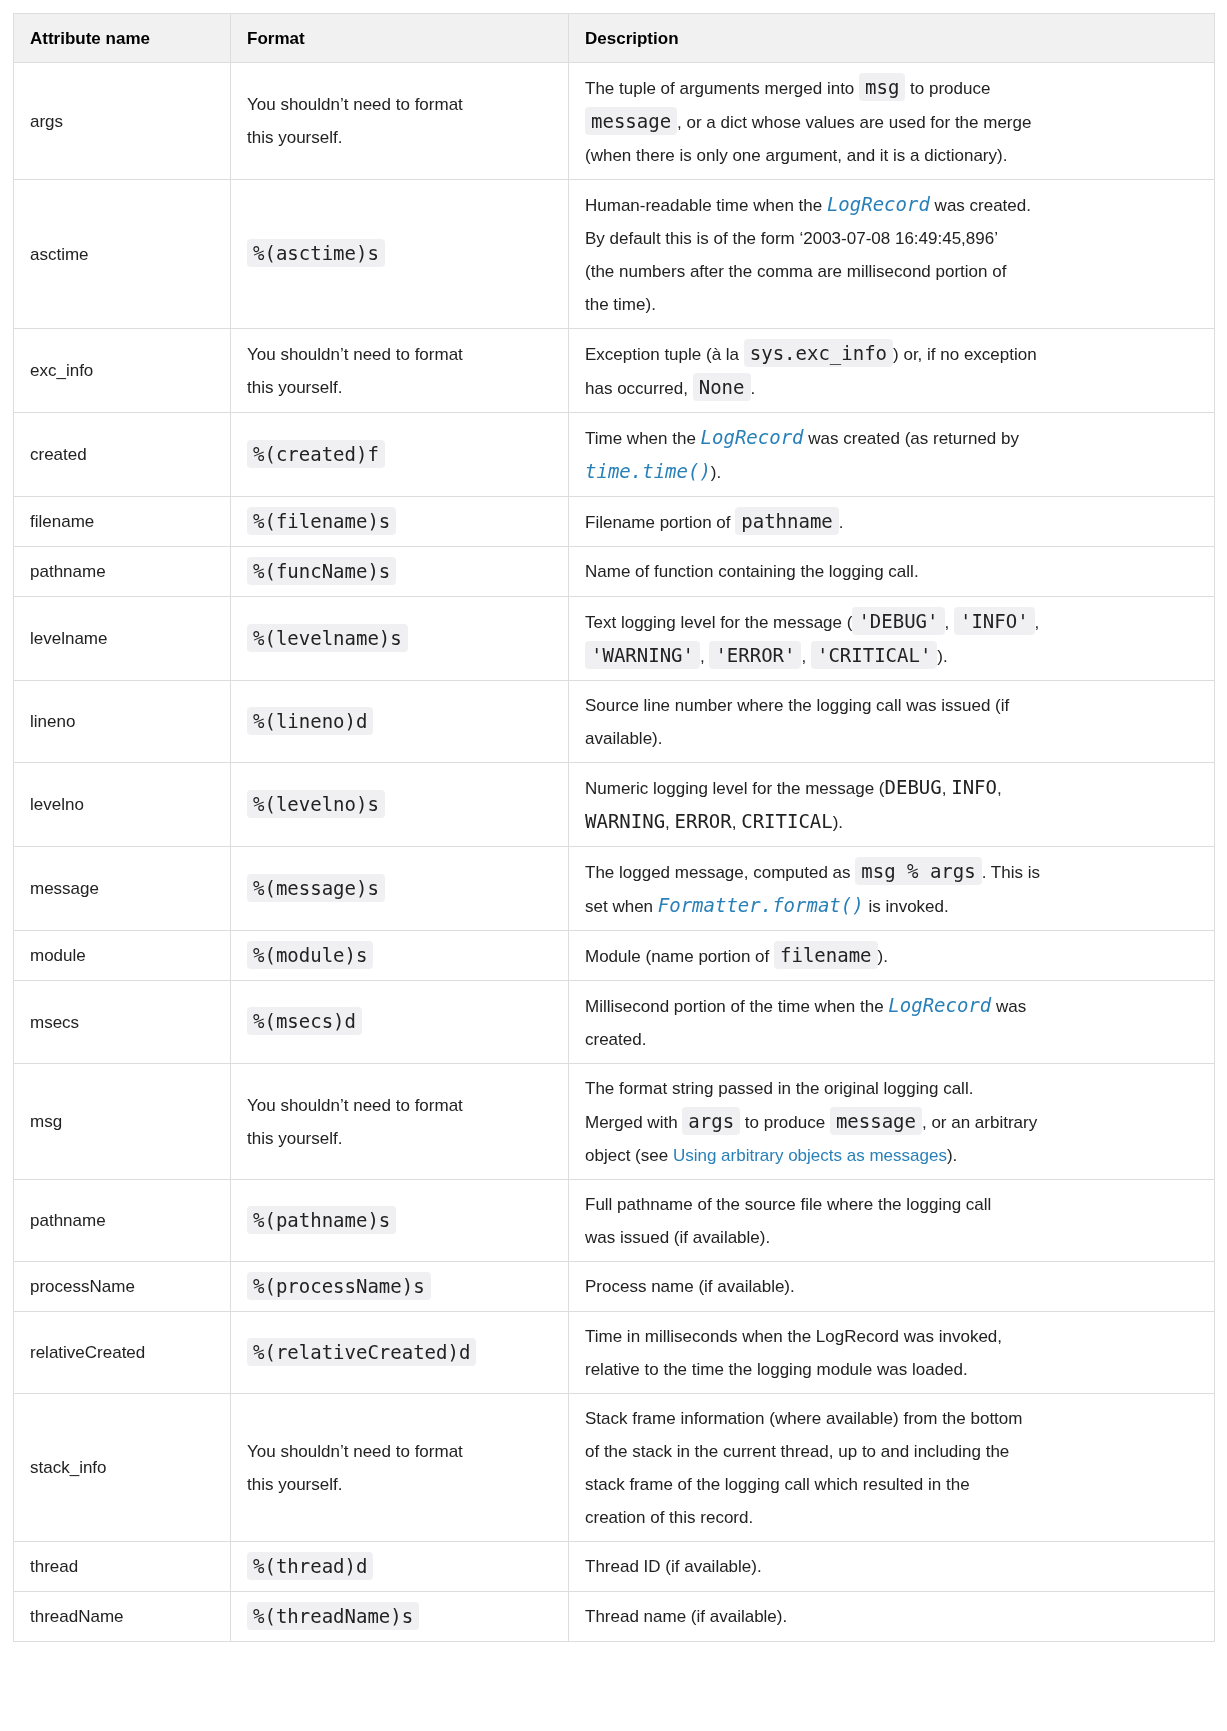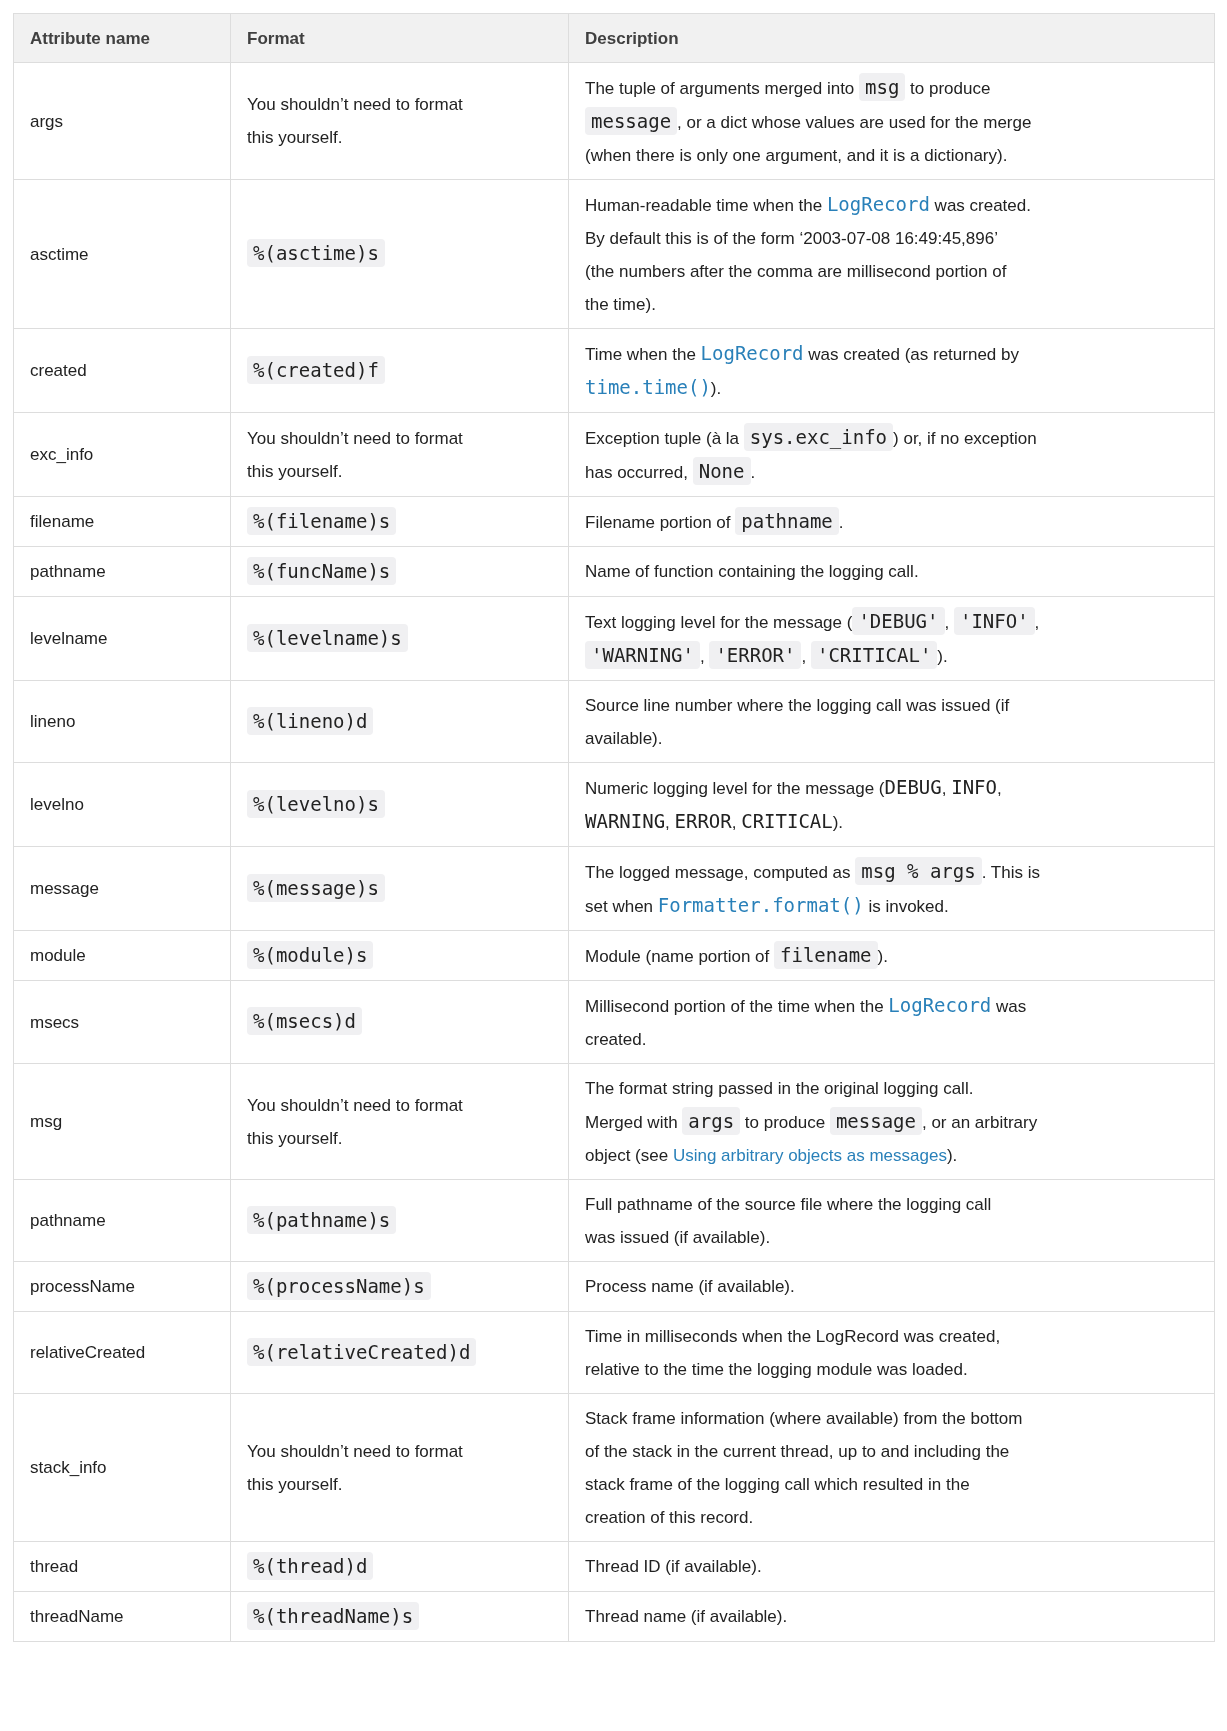--- a/index.html
+++ b/index.html
@@ -30,40 +30,40 @@
     text-align:left;
     vertical-align:middle;
     font-size:17px;
     line-height:33px;
     padding:7.5px 16px;
     overflow:hidden;
   }
   th{
     background:var(--header-bg);
     font-weight:bold;
-    color:#404040;
+    color:#000000;
   }
   td{background:#fff;}
   .code{
     font-family:"DejaVu Sans Mono", monospace;
     font-size:19px;
     color:var(--text);
     white-space:nowrap;
   }
   .code.hl{
     background:var(--code-bg);
     padding:3px 6px;
     border-radius:4px;
   }
   a.link, a.code.link{
     color:var(--link);
     text-decoration:none;
     cursor:pointer;
   }
-  a.code.link{background:transparent;}
+  a.code.link{background:transparent;font-style:italic;}
 </style>
 </head>
 <body>
 
 <table class="attr-table">
   <colgroup>
     <col class="c-attr">
     <col class="c-format">
     <col class="c-desc">
   </colgroup>
@@ -79,28 +79,28 @@
         <td>args</td>
         <td><span class="txt">You shouldn’t need to format</span><br><span class="txt">this yourself.</span></td>
         <td><span class="txt">The tuple of arguments merged into </span><code class="code hl">msg</code><span class="txt"> to produce</span><br><code class="code hl">message</code><span class="txt">, or a dict whose values are used for the merge</span><br><span class="txt">(when there is only one argument, and it is a dictionary).</span></td>
       </tr>
       <tr>
         <td>asctime</td>
         <td><code class="code hl">%(asctime)s</code></td>
         <td><span class="txt">Human-readable time when the </span><a class="code link">LogRecord</a><span class="txt"> was created.</span><br><span class="txt">By default this is of the form ‘2003-07-08 16:49:45,896’</span><br><span class="txt">(the numbers after the comma are millisecond portion of</span><br><span class="txt">the time).</span></td>
       </tr>
       <tr>
+        <td>exc_info</td>
+        <td><span class="txt">You shouldn’t need to format</span><br><span class="txt">this yourself.</span></td>
+        <td><span class="txt">Exception tuple (à la </span><code class="code hl">sys.exc_info</code><span class="txt">) or, if no exception</span><br><span class="txt">has occurred, </span><code class="code hl">None</code><span class="txt">.</span></td>
+      </tr>
+      <tr>
         <td>created</td>
         <td><code class="code hl">%(created)f</code></td>
         <td><span class="txt">Time when the </span><a class="code link">LogRecord</a><span class="txt"> was created (as returned by</span><br><a class="code link">time.time()</a><span class="txt">).</span></td>
-      </tr>
-      <tr>
-        <td>exc_info</td>
-        <td><span class="txt">You shouldn’t need to format</span><br><span class="txt">this yourself.</span></td>
-        <td><span class="txt">Exception tuple (à la </span><code class="code hl">sys.exc_info</code><span class="txt">) or, if no exception</span><br><span class="txt">has occurred, </span><code class="code hl">None</code><span class="txt">.</span></td>
       </tr>
       <tr>
         <td>filename</td>
         <td><code class="code hl">%(filename)s</code></td>
         <td><span class="txt">Filename portion of </span><code class="code hl">pathname</code><span class="txt">.</span></td>
       </tr>
       <tr>
         <td>pathname</td>
         <td><code class="code hl">%(funcName)s</code></td>
         <td><span class="txt">Name of function containing the logging call.</span></td>
@@ -146,21 +146,21 @@
         <td><span class="txt">Full pathname of the source file where the logging call</span><br><span class="txt">was issued (if available).</span></td>
       </tr>
       <tr>
         <td>processName</td>
         <td><code class="code hl">%(processName)s</code></td>
         <td><span class="txt">Process name (if available).</span></td>
       </tr>
       <tr>
         <td>relativeCreated</td>
         <td><code class="code hl">%(relativeCreated)d</code></td>
-        <td><span class="txt">Time in milliseconds when the LogRecord was created,</span><br><span class="txt">relative to the time the logging module was loaded.</span></td>
+        <td><span class="txt">Time in milliseconds when the LogRecord was invoked,</span><br><span class="txt">relative to the time the logging module was loaded.</span></td>
       </tr>
       <tr>
         <td>stack_info</td>
         <td><span class="txt">You shouldn’t need to format</span><br><span class="txt">this yourself.</span></td>
         <td><span class="txt">Stack frame information (where available) from the bottom</span><br><span class="txt">of the stack in the current thread, up to and including the</span><br><span class="txt">stack frame of the logging call which resulted in the</span><br><span class="txt">creation of this record.</span></td>
       </tr>
       <tr>
         <td>thread</td>
         <td><code class="code hl">%(thread)d</code></td>
         <td><span class="txt">Thread ID (if available).</span></td>

